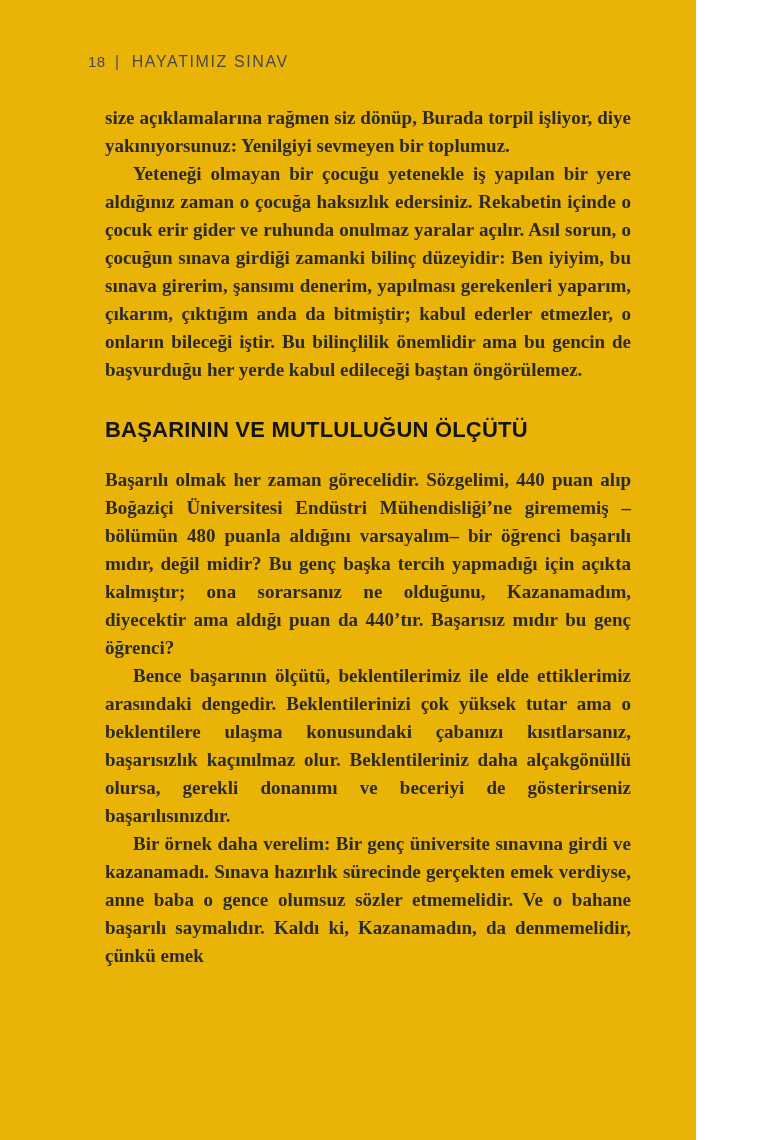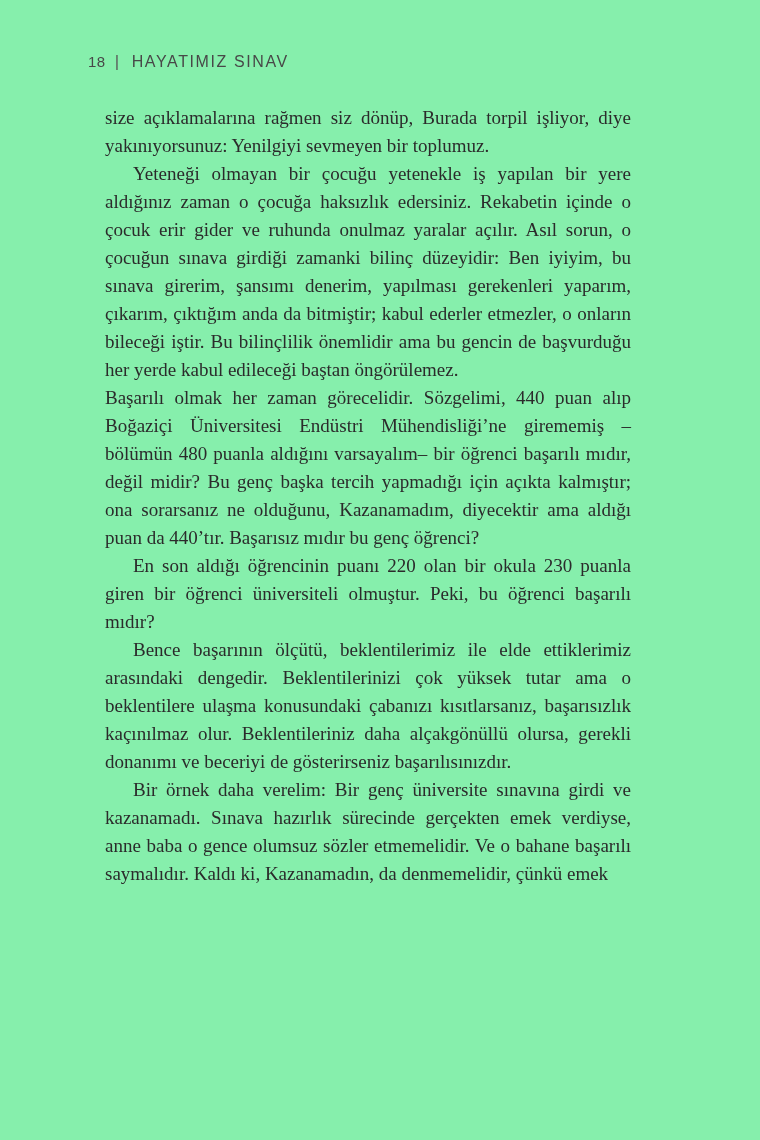--- a/index.html
+++ b/index.html
@@ -8,23 +8,23 @@
   }
   body {
     width: 760px;
     height: 1140px;
     background: #ffffff;
     overflow: hidden;
     font-family: "Liberation Serif", serif;
   }
   .page {
     position: relative;
-    width: 760px;
+    width: 696px;
     height: 1140px;
-    background: #86efac;
+    background: #eab308;
   }
   .running-header {
     position: absolute;
     top: 52px;
     left: 88px;
     font-family: "Liberation Sans", sans-serif;
     font-size: 16px;
     letter-spacing: 1.6px;
     color: #484848;
     white-space: nowrap;
@@ -46,20 +46,21 @@
     left: 105px;
     width: 526px;
   }
   .body-par {
     margin: 0;
     font-family: "Liberation Serif", serif;
     font-size: 19px;
     line-height: 28px;
     color: #2b2b2b;
     text-align: justify;
+    font-weight: bold;
   }
   .body-par.indent {
     text-indent: 28px;
   }
   .section-heading {
     margin: 33px 0 23px 0;
     font-family: "Liberation Sans", sans-serif;
     font-weight: 700;
     font-size: 22px;
     letter-spacing: 0.2px;
@@ -75,24 +76,24 @@
     <span class="pagenum">18</span><span class="sep">|</span><span class="booktitle">HAYATIMIZ SINAV</span>
   </div>
 
   <div class="content">
 
     <p class="body-par">size açıklamalarına rağmen siz dönüp, Burada torpil işliyor, diye yakınıyorsunuz: Yenilgiyi sevmeyen bir toplumuz.</p>
 
 
     <p class="body-par indent">Yeteneği olmayan bir çocuğu yetenekle iş yapılan bir yere aldığınız zaman o çocuğa haksızlık edersiniz. Rekabetin içinde o çocuk erir gider ve ruhunda onulmaz yaralar açılır. Asıl sorun, o çocuğun sınava girdiği zamanki bilinç düzeyidir: Ben iyiyim, bu sınava girerim, şansımı denerim, yapılması gerekenleri yaparım, çıkarım, çıktığım anda da bitmiştir; kabul ederler etmezler, o onların bileceği iştir. Bu bilinçlilik önemlidir ama bu gencin de başvurduğu her yerde kabul edileceği baştan öngörülemez.</p>
 
+    <h2 class="section-heading">BAŞARININ VE MUTLULUĞUN ÖLÇÜTÜ</h2>
 
     <p class="body-par">Başarılı olmak her zaman görecelidir. Sözgelimi, 440 puan alıp Boğaziçi Üniversitesi Endüstri Mühendisliği’ne girememiş –bölümün 480 puanla aldığını varsayalım– bir öğrenci başarılı mıdır, değil midir? Bu genç başka tercih yapmadığı için açıkta kalmıştır; ona sorarsanız ne olduğunu, Kazanamadım, diyecektir ama aldığı puan da 440’tır. Başarısız mıdır bu genç öğrenci?</p>
 
-    <p class="body-par indent">En son aldığı öğrencinin puanı 220 olan bir okula 230 puanla giren bir öğrenci üniversiteli olmuştur. Peki, bu öğrenci başarılı mıdır?</p>
 
 
     <p class="body-par indent">Bence başarının ölçütü, beklentilerimiz ile elde ettiklerimiz arasındaki dengedir. Beklentilerinizi çok yüksek tutar ama o beklentilere ulaşma konusundaki çabanızı kısıtlarsanız, başarısızlık kaçınılmaz olur. Beklentileriniz daha alçakgönüllü olursa, gerekli donanımı ve beceriyi de gösterirseniz başarılısınızdır.</p>
 
     <p class="body-par indent">Bir örnek daha verelim: Bir genç üniversite sınavına girdi ve kazanamadı. Sınava hazırlık sürecinde gerçekten emek verdiyse, anne baba o gence olumsuz sözler etmemelidir. Ve o bahane başarılı saymalıdır. Kaldı ki, Kazanamadın, da denmemelidir, çünkü emek</p>
 
   </div>
 
 </div>
 

